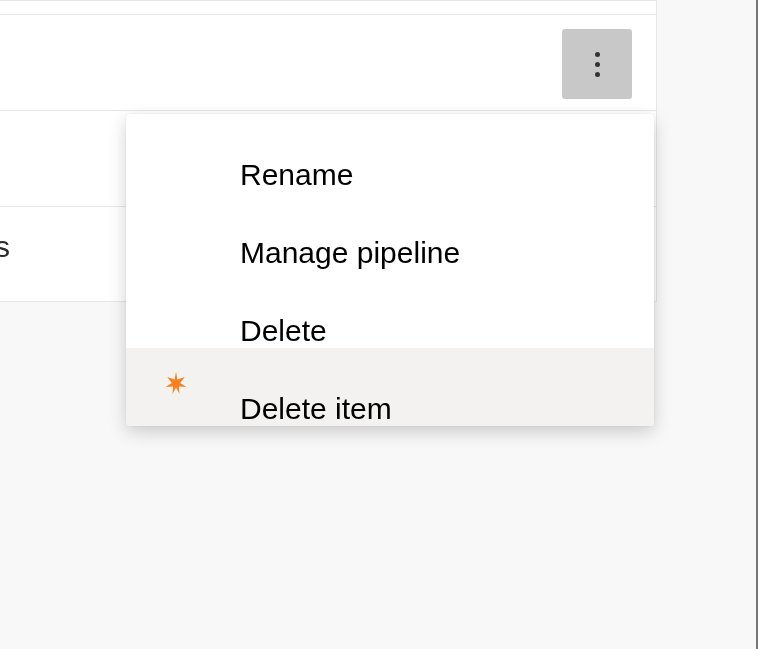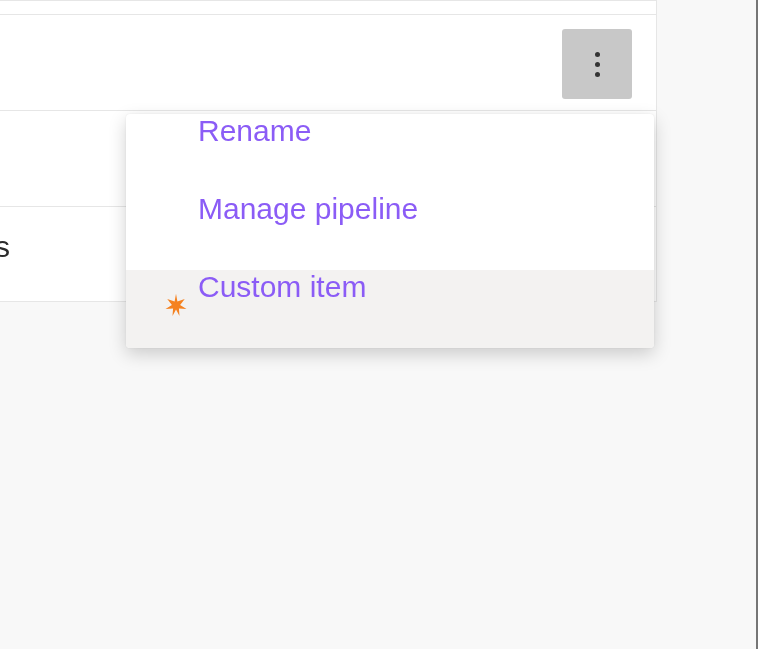--- a/index.html
+++ b/index.html
@@ -67,26 +67,26 @@
       top: 114px;
       left: 126px;
       width: 528px;
       background: #ffffff;
       box-shadow: 0 6px 18px rgba(0,0,0,0.18), 0 0 2px rgba(0,0,0,0.08);
       border-radius: 4px;
       overflow: hidden;
     }
     .menu-item {
       display: flex;
-      align-items: flex-start;
+      align-items: flex-end;
       height: 78px;
       cursor: pointer;
-      padding-left: 72px;
+      padding-left: 114px;
       font-size: 30px;
-      color: #8b5cf6;
+      color: #000000;
       position: relative;
     }
     .menu-item.highlighted {
       background: #f3f2f1;
     }
     .menu-icon {
       position: absolute;
       left: 36px;
       top: 50%;
       transform: translateY(-50%);
@@ -127,23 +127,26 @@
 
 <div class="left-text-frag">s</div>
 
 <div class="context-menu">
   <div class="menu-item">
     <span>Rename</span>
   </div>
   <div class="menu-item">
     <span>Manage pipeline</span>
   </div>
+  <div class="menu-item">
+    <span>Delete</span>
+  </div>
   <div class="menu-item highlighted">
     <span class="menu-icon">
       <svg width="28" height="28" viewBox="0 0 24 24" fill="currentColor">
         <path d="M12 2 L13.2 8.5 L19.5 6.5 L15.5 11.5 L21 15 L14.5 14.5 L15 21 L12 15.5 L9 21 L9.5 14.5 L3 15 L8.5 11.5 L4.5 6.5 L10.8 8.5 Z"></path>
       </svg>
     </span>
-    <span>Custom item</span>
+    <span>Delete item</span>
   </div>
 </div>
 
 <div class="right-edge"></div>
 
 </body></html>

